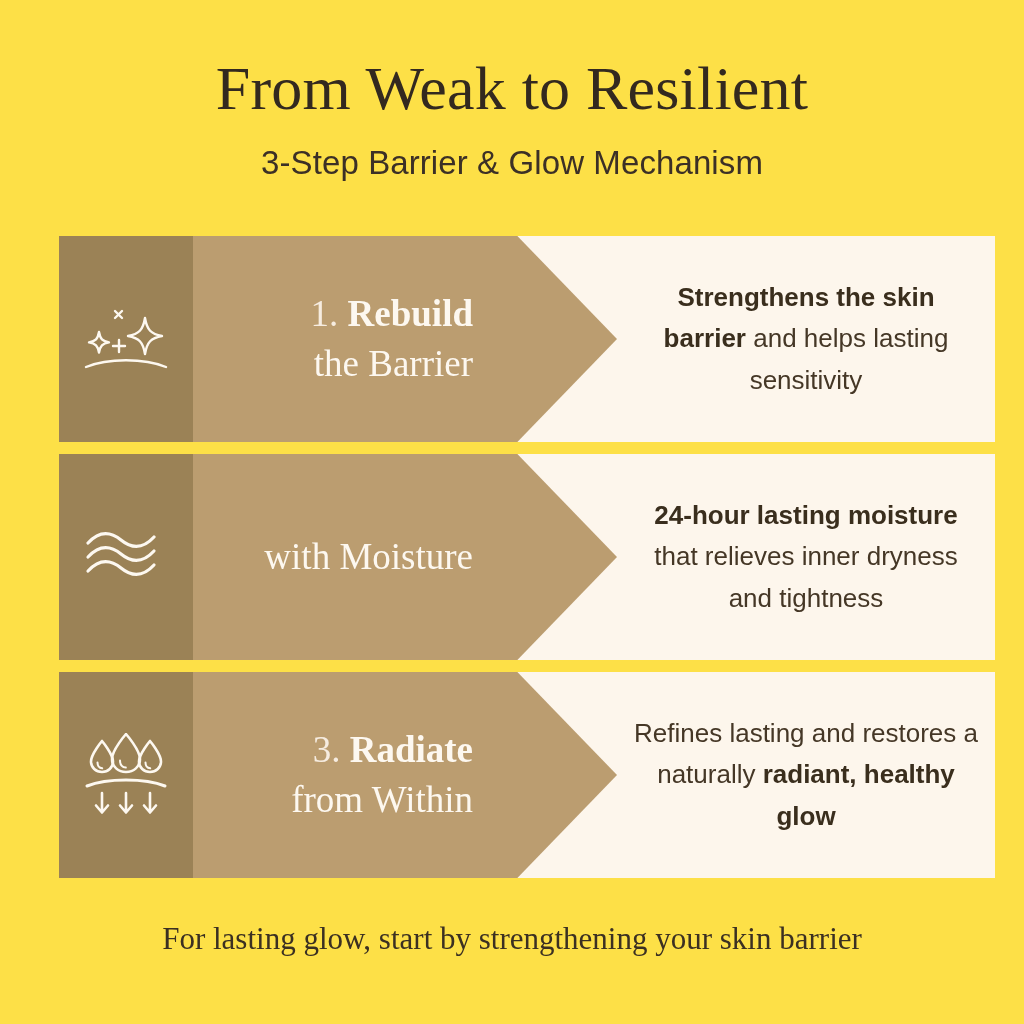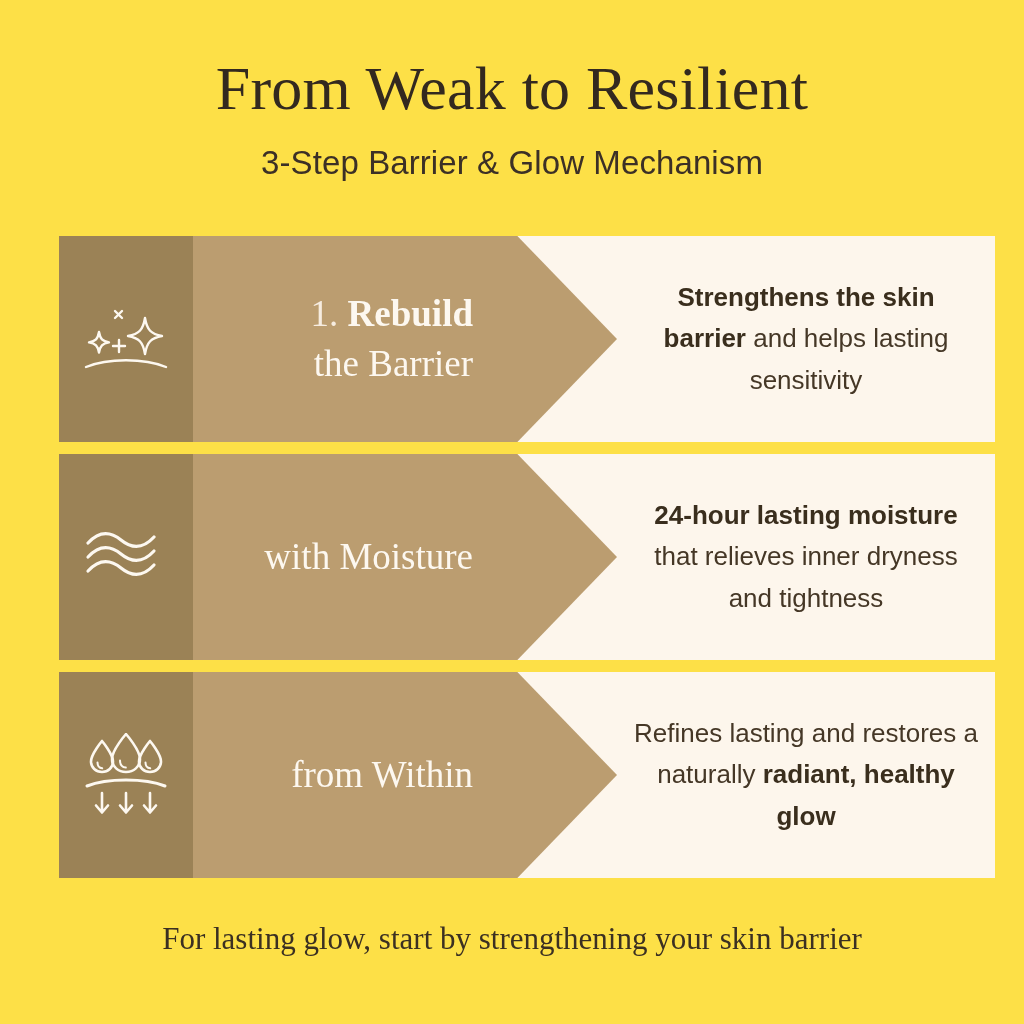--- a/index.html
+++ b/index.html
@@ -266,20 +266,24 @@
 
             <path d="M19 60 L19 79 M13 72.5 L19 79.5 L25 72.5"></path>
             <path d="M43 60 L43 79 M37 72.5 L43 79.5 L49 72.5"></path>
             <path d="M67 60 L67 79 M61 72.5 L67 79.5 L73 72.5"></path>
           </svg>
         </span>
       </div>
 
       <div class="arrow-band">
         <div class="step-title">
+          <span class="line1">
+            <span class="num">3. </span>
+            <span class="kw">Radiate</span>
+          </span>
           <span class="line2">from Within</span>
         </div>
       </div>
 
       <div class="desc-panel">
         <p class="desc-text">
           <span>Refines lasting and restores a naturally </span><b>radiant, healthy glow</b>
         </p>
       </div>
     </div>

